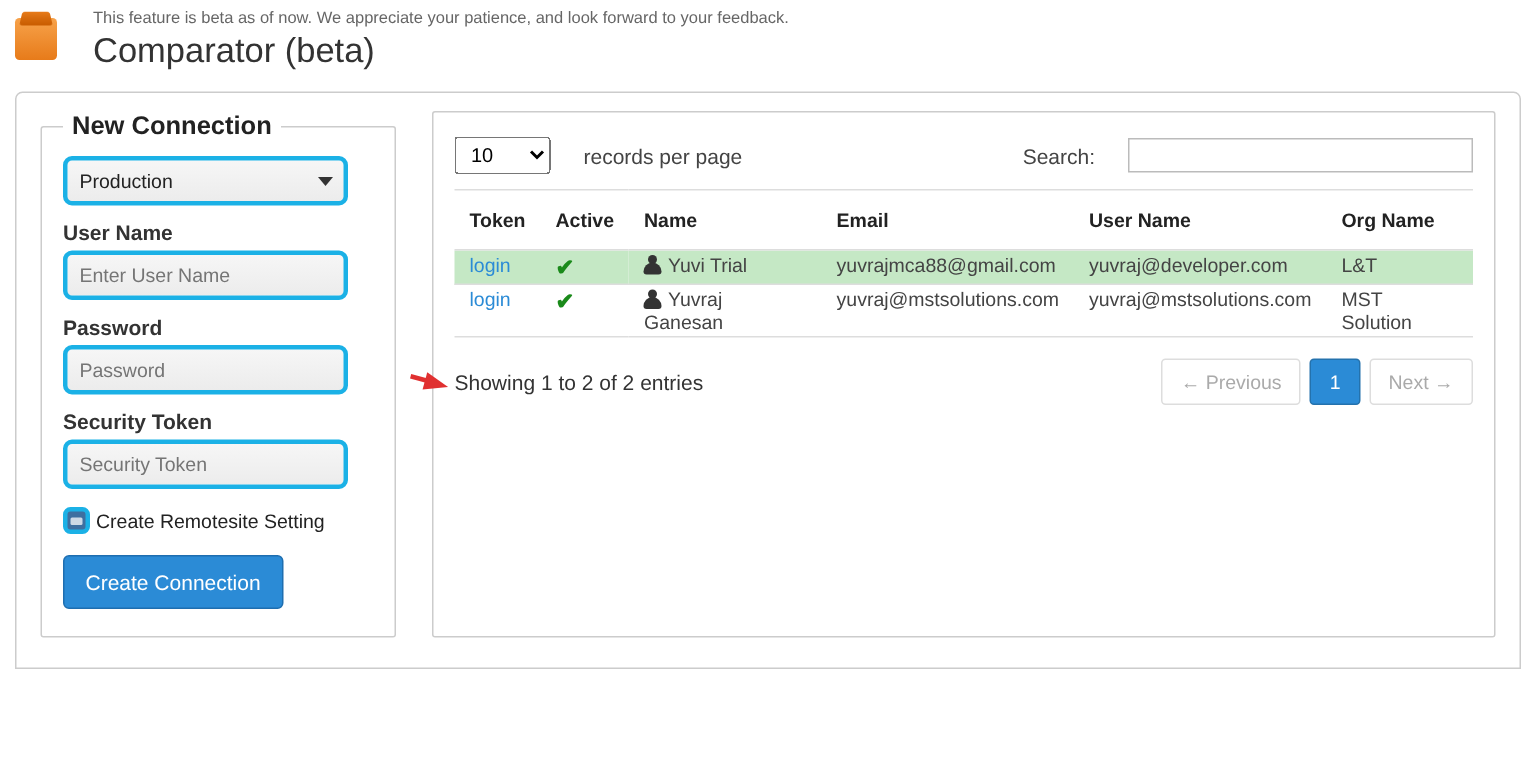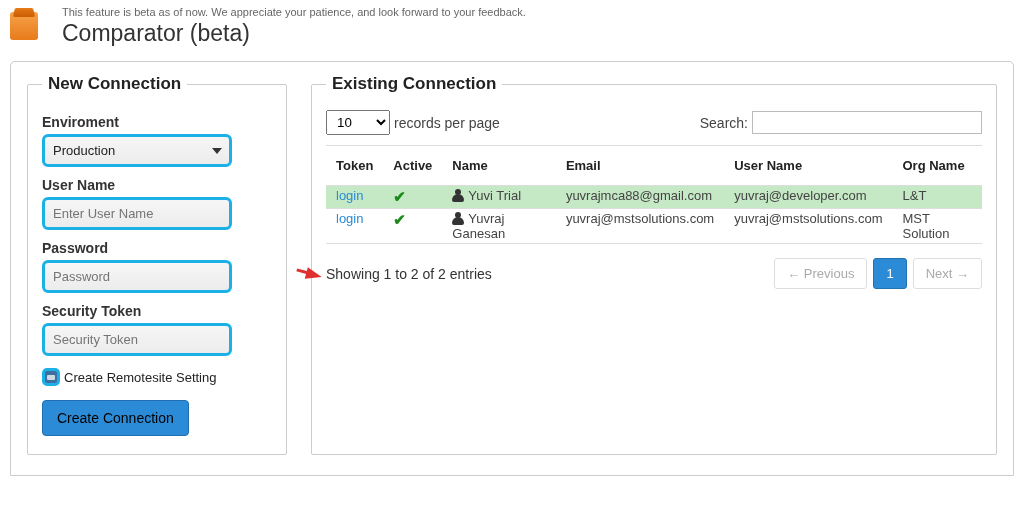--- a/index.html
+++ b/index.html
@@ -79,21 +79,21 @@
     border: 1px solid #ccc;
     border-radius: 2px;
     padding: 10px 14px 18px 14px;
   }
   legend {
     font-size: 17px;
     font-weight: bold;
     color: #222;
     padding: 0 6px;
   }
-  .new-conn { width: 260px; flex-shrink: 0; }
+  .new-conn { width: 237px; flex-shrink: 0; }
   .existing-conn { flex: 1; position: relative; }
   .form-label {
     display:block;
     font-size: 14px;
     font-weight: bold;
     color: #333;
     margin: 10px 0 4px 0;
   }
   .hl-input, .hl-select {
     width: 190px;
@@ -131,29 +131,29 @@
     border:3px solid #1bb1e6; border-radius:5px;
     background:#3e6fa0;
     flex-shrink:0;
   }
   .hl-checkbox:after{
     content:""; width:8px;height:5px; background:#cdd9e5; border-radius:1px;
   }
   .btn-primary {
     margin-top: 14px;
     background: #2b8bd6;
-    color:#000000;
+    color:#ffffff;
     border:1px solid #1e6eb0;
     border-radius:4px;
     padding:9px 14px;
     font-size:14px;
     cursor:pointer;
   }
   .table-controls {
-    display:flex; align-items:center; gap:4px;
+    display:flex; align-items:center; gap:22px;
     margin: 6px 0 10px 0;
     font-size:14px; color:#444;
   }
   .table-controls select {
     width:64px; padding:3px 6px;
   }
   .table-controls .sp { flex:1; }
   .search-box { width:230px; padding:3px 6px; border:1px solid #bbb; }
   table.data { width:100%; border-collapse: collapse; }
   table.data th {
@@ -226,21 +226,20 @@
       <h1>Comparator (beta)</h1>
     </div>
   </div>
 
   <div class="tabs-wrap">
 
     <div class="content">
       <fieldset class="new-conn">
         <legend>New Connection</legend>
 
-        <label class="form-label">Enviroment</label>
         <span class="select-wrap">
           <div class="hl-select">Production</div>
           <span class="select-caret"></span>
         </span>
 
         <label class="form-label">User Name</label>
         <input class="hl-input" placeholder="Enter User Name" style="">
 
         <label class="form-label">Password</label>
         <input class="hl-input" type="password" placeholder="Password" style="">
@@ -250,21 +249,20 @@
 
         <div class="checkbox-row">
           <span class="hl-checkbox"></span>
           <span>Create Remotesite Setting</span>
         </div>
 
         <button class="btn-primary">Create Connection</button>
       </fieldset>
 
       <fieldset class="existing-conn">
-        <legend>Existing Connection</legend>
 
         <span class="arrow-annot"></span>
 
         <div class="table-controls">
           <select>
             <option>10</option>
           </select>
           <span>records per page</span>
           <span class="sp"></span>
           <span>Search:</span>

